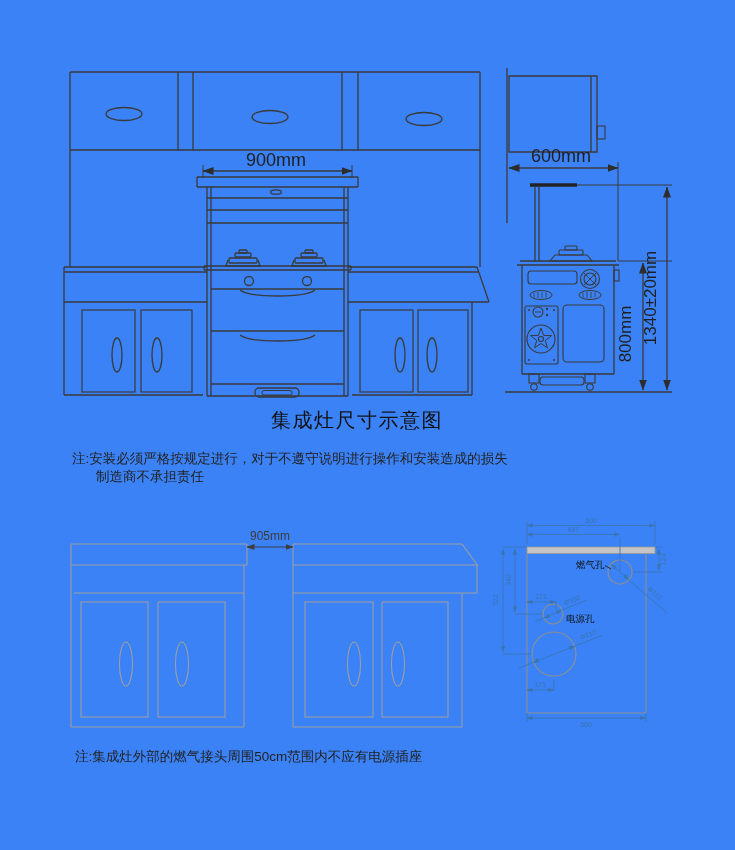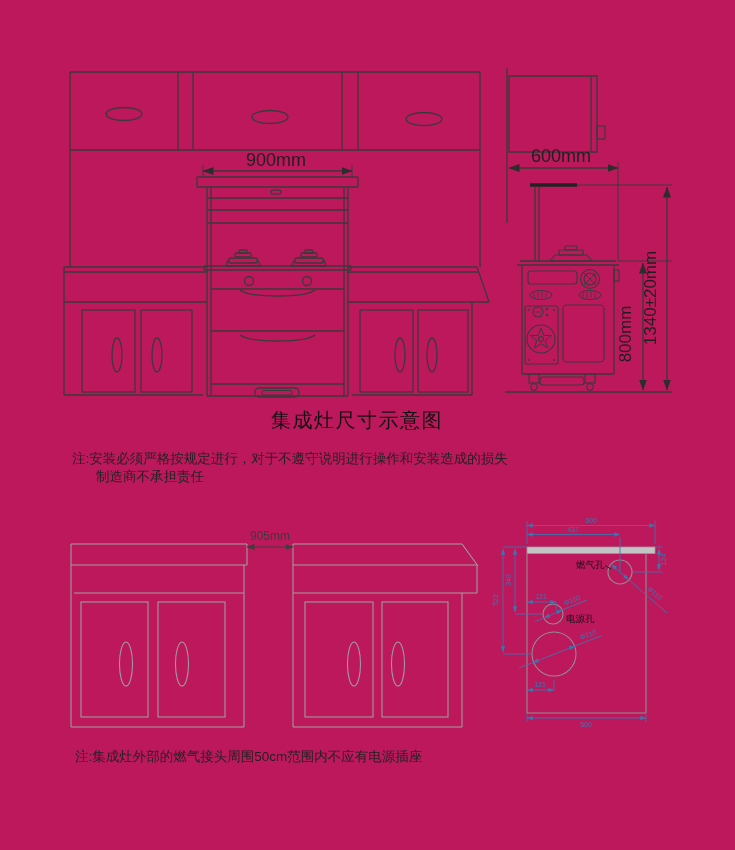--- a/index.html
+++ b/index.html
@@ -1,16 +1,16 @@
 <!DOCTYPE html>
 <html><head>
 <meta charset="utf-8">
 <style>
   html,body{margin:0;padding:0;background:#fff;}
-  #stage{position:relative;width:735px;height:850px;background:#be185d;overflow:hidden;
+  #stage{position:relative;width:735px;height:850px;background:#3b82f6;overflow:hidden;
          font-family:"Liberation Sans",sans-serif;}
   svg{position:absolute;left:0;top:0;}
   text{font-family:"Liberation Sans",sans-serif;}
   .dimL{font-size:18px;fill:#1f1f1f;}
   .dimM{font-size:17px;fill:#1f1f1f;}
   .dimS{font-size:12px;fill:#3c3c3c;}
   .dimB{font-size:7px;fill:#3a75b0;}
   .lblK{font-size:9.5px;fill:#111;}
   .noteT{font-size:13.5px;fill:#222;}
   .titleT{font-size:20px;fill:#111;letter-spacing:1.5px;}

